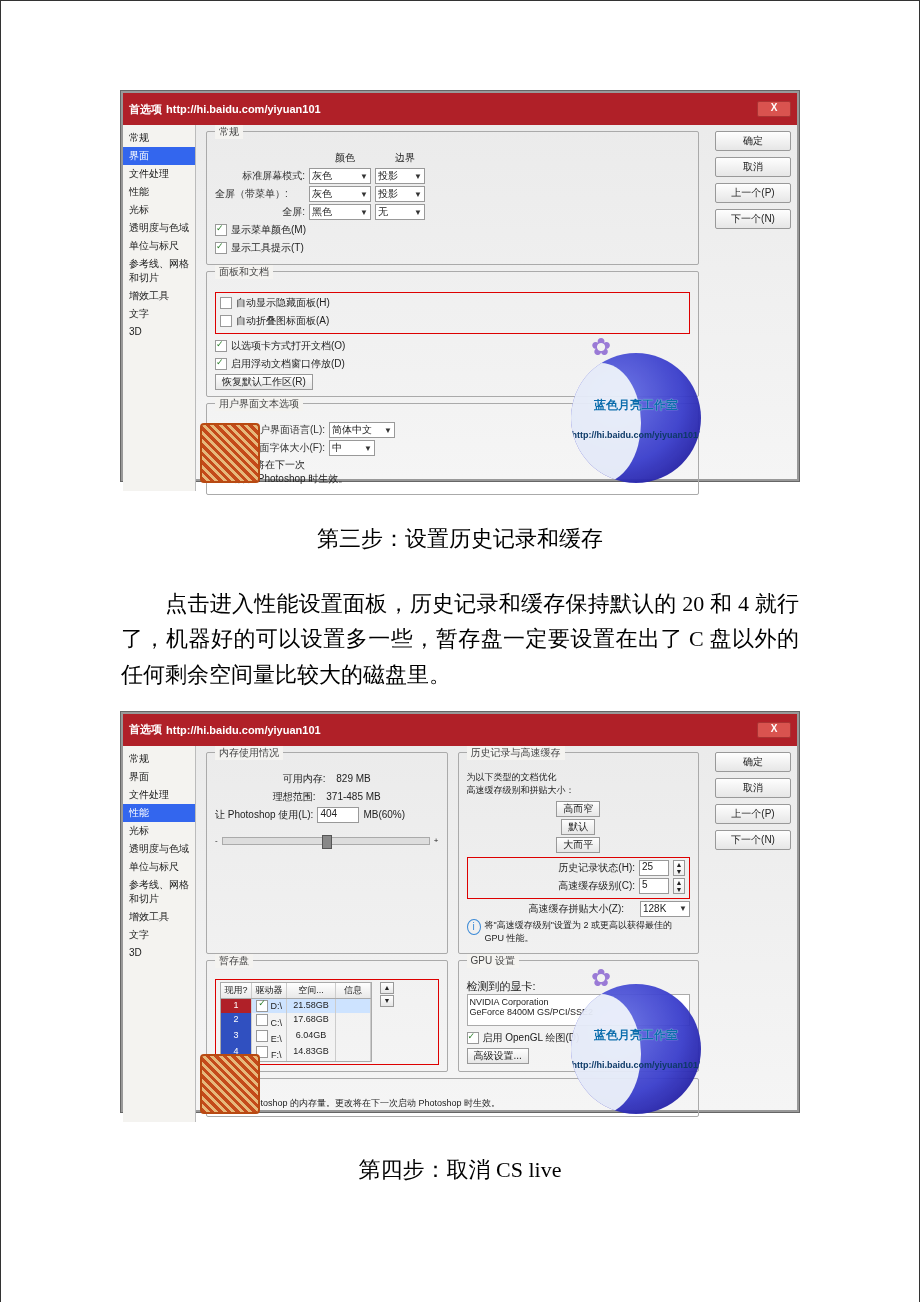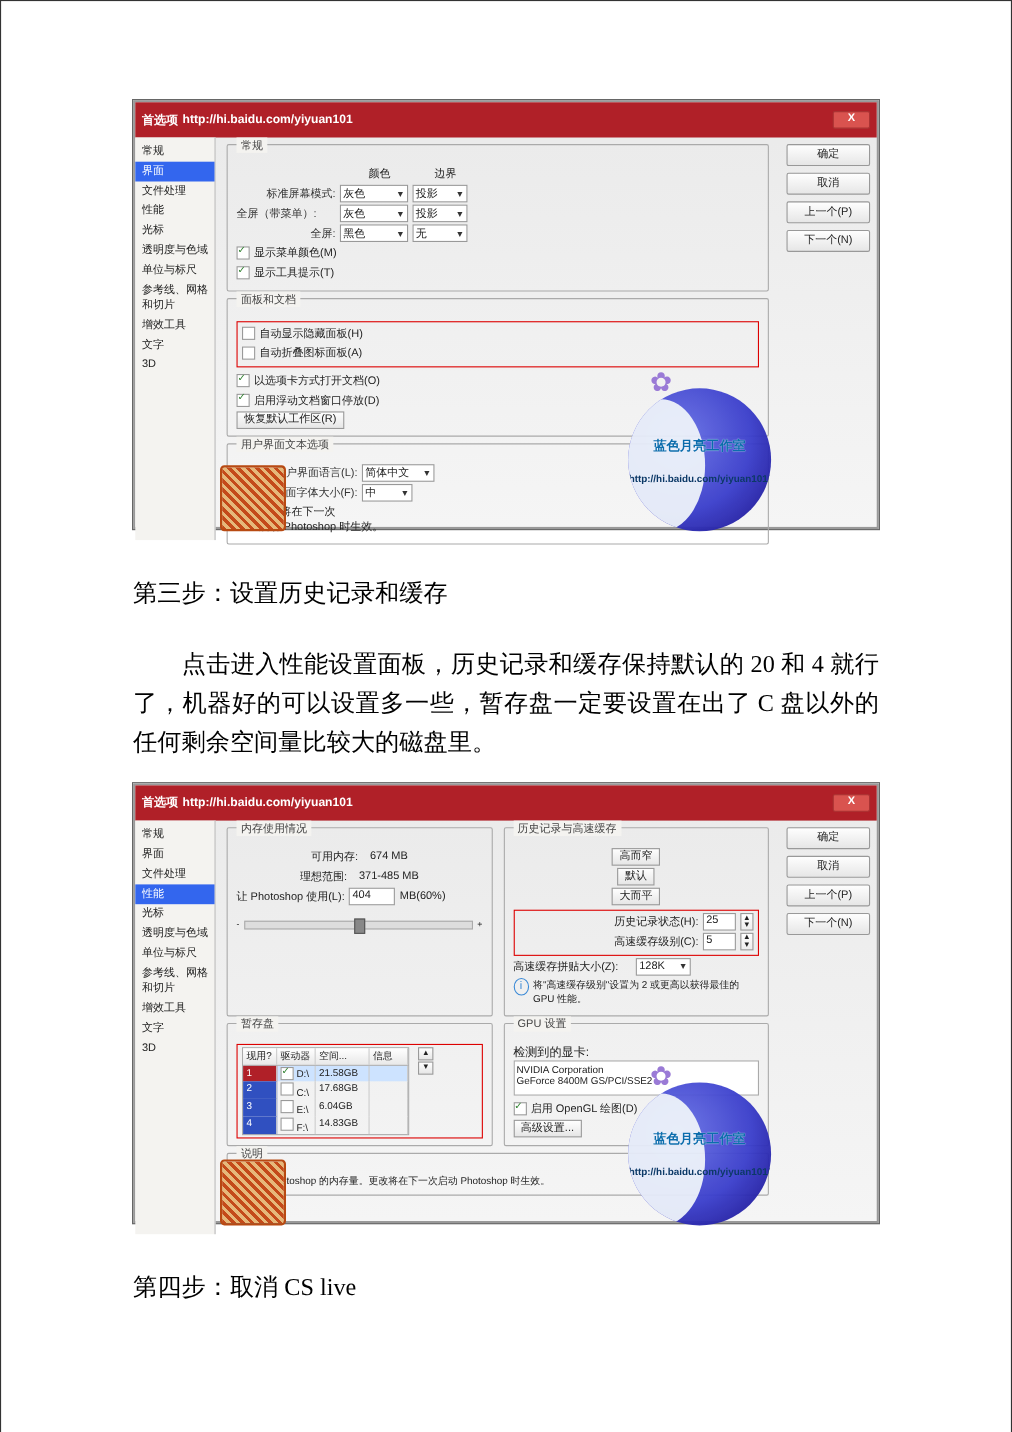--- a/index.html
+++ b/index.html
@@ -202,20 +202,21 @@
     background: repeating-linear-gradient(45deg,#c44a1a 0 3px,#e6b87a 3px 6px);
     border: 2px solid #b84a12;
     border-radius: 4px;
   }
 
   
   .step-heading {
     font-size: 22px;
     margin: 30px 0 30px 0;
     line-height: 1.6;
+    text-align: center;
   }
   .body-text {
     font-size: 22px;
     line-height: 1.6;
     text-align: justify;
     margin-bottom: 20px;
   }
   .body-text .indent { display:inline-block; width: 44px; }
 
   
@@ -249,20 +250,21 @@
     top: -3px;
     width: 8px;
     height: 12px;
     background: #888;
     border: 1px solid #555;
   }
   .drive-table {
     border: 1px solid #aaa;
     width: 150px;
     font-size: 9px;
+    text-align: center;
   }
   .drive-table .hdr {
     display: flex;
     border-bottom: 1px solid #aaa;
     background: linear-gradient(#fff,#e8e8e8);
   }
   .drive-table .hdr div, .drive-table .drow div {
     padding: 1px 3px;
     border-right: 1px solid #ccc;
   }
@@ -449,54 +451,56 @@
         <div class="side-item">增效工具</div>
         <div class="side-item">文字</div>
         <div class="side-item">3D</div>
       </div>
 
       <div class="center">
         <div style="display:flex;gap:10px;">
 
           <div class="grp" style="flex:1;">
             <div class="legend">内存使用情况</div>
-            <div class="row" style="justify-content:center;"><span>可用内存:</span>&nbsp;<span>674 MB</span></div>
+            <div class="row" style="justify-content:center;"><span>可用内存:</span>&nbsp;<span>829 MB</span></div>
             <div class="row" style="justify-content:center;"><span>理想范围:</span>&nbsp;<span>371-485 MB</span></div>
             <div class="row">
               <span>让 Photoshop 使用(L):</span>
               <div class="numinput">404</div>
               <span>MB(60%)</span>
             </div>
             <div class="row" style="margin-top:10px;">
               <span style="font-size:8px;">-</span>
               <div class="slider">
                   <div class="thumb"></div>
                 </div>
               <span style="font-size:8px;">+</span>
             </div>
           </div>
 
           <div class="grp" style="flex:1;">
             <div class="legend">历史记录与高速缓存</div>
+            <div style="white-space:pre-line;font-size:9px;margin-bottom:4px;">为以下类型的文档优化
+高速缓存级别和拼贴大小：</div>
             <div style="text-align:center;"><span class="tiny-btn">高而窄</span></div>
             <div style="text-align:center;margin-top:2px;"><span class="tiny-btn">默认</span></div>
             <div style="text-align:center;margin-top:2px;"><span class="tiny-btn">大而平</span></div>
             <div class="red-box" style="margin-top:4px;">
               <div class="row" style="justify-content:flex-end;">
                 <span>历史记录状态(H):</span>
                 <div class="numinput" style="width:24px;">25</div>
                 <div class="spin">▲<br>▼</div>
               </div>
               <div class="row" style="justify-content:flex-end;">
                 <span>高速缓存级别(C):</span>
                 <div class="numinput" style="width:24px;">5</div>
                 <div class="spin">▲<br>▼</div>
               </div>
             </div>
-            <div class="row" style="justify-content:flex-start;margin-top:2px;gap:16px;">
+            <div class="row" style="justify-content:flex-end;margin-top:2px;gap:16px;">
               <span>高速缓存拼贴大小(Z):</span>
               <div class="sel-box" style="width:44px;">
                   <span>128K</span>
                   <span class="caret">▼</span>
                 </div>
             </div>
             <div class="row" style="height:auto;align-items:flex-start;margin-top:2px;">
               <span class="info-icon">i</span>
               <span style="font-size:9px;">将"高速缓存级别"设置为 2 或更高以获得最佳的 GPU 性能。</span>
             </div>

